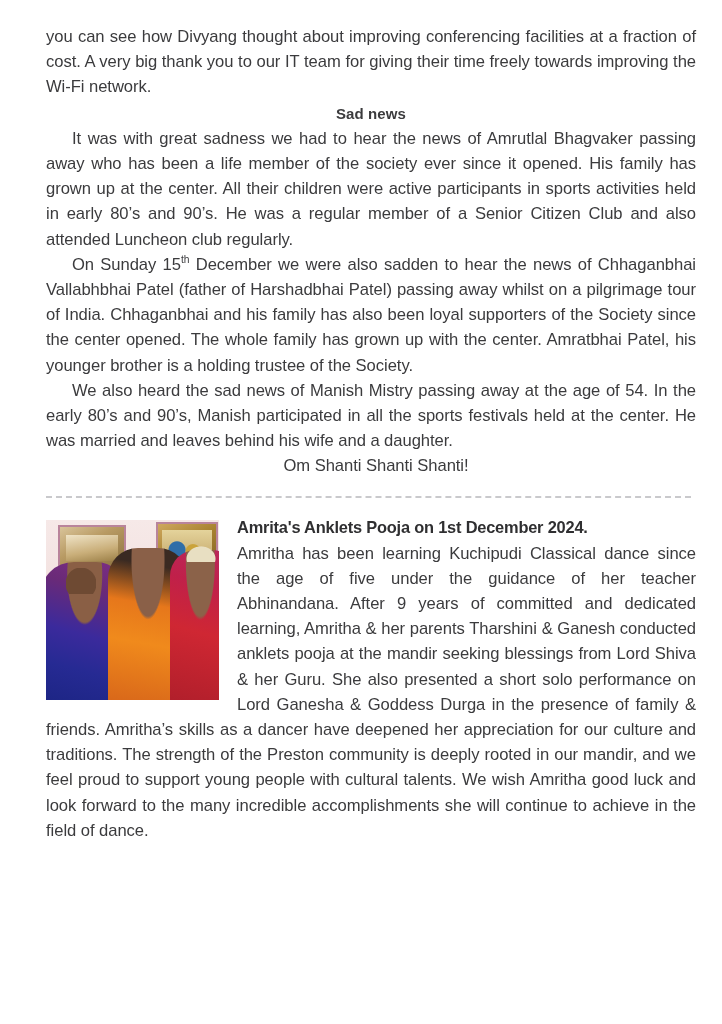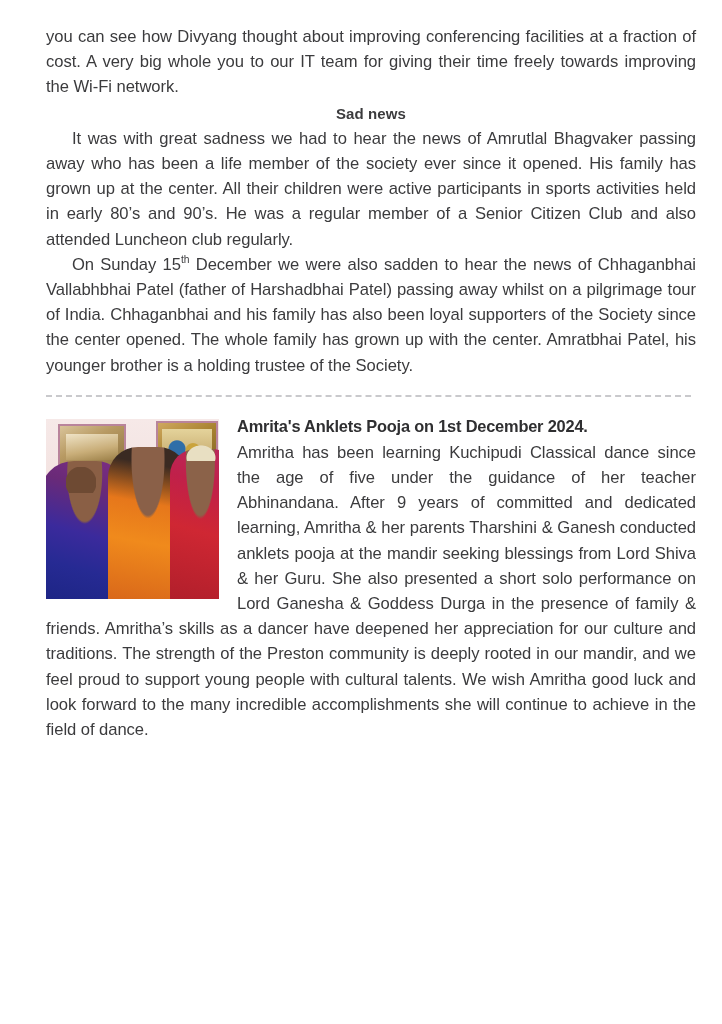--- a/index.html
+++ b/index.html
@@ -169,30 +169,32 @@
     margin-bottom: 1px;
   }
   .clearfix::after { content:""; display:block; clear:both; }
 </style>
 </head>
 <body>
 
 <div class="page">
   <div class="content">
 
-    <p class="body-par">you can see how Divyang thought about improving conferencing facilities at a fraction of cost. A very big whole you to our IT team for giving their time freely towards improving the Wi-Fi network.</p>
+    <p class="body-par">you can see how Divyang thought about improving conferencing facilities at a fraction of cost. A very big thank you to our IT team for giving their time freely towards improving the Wi-Fi network.</p>
 
     <div class="heading heading-sad">Sad news</div>
 
     <p class="body-par indent">It was with great sadness we had to hear the news of Amrutlal Bhagvaker passing away who has been a life member of the society ever since it opened. His family has grown up at the center. All their children were active participants in sports activities held in early 80’s and 90’s. He was a regular member of a Senior Citizen Club and also attended Luncheon club regularly.</p>
 
     <p class="body-par indent"><span>On Sunday 15</span><sup>th</sup><span> December we were also sadden to hear the news of Chhaganbhai Vallabhbhai Patel (father of Harshadbhai Patel) passing away whilst on a pilgrimage tour of India. Chhaganbhai and his family has also been loyal supporters of the Society since the center opened. The whole family has grown up with the center. Amratbhai Patel, his younger brother is a holding trustee of the Society.</span></p>
 
-
-
+    <p class="body-par indent">We also heard the sad news of Manish Mistry passing away at the age of 54. In the early 80’s and 90’s, Manish participated in all the sports festivals held at the center. He was married and leaves behind his wife and a daughter.</p>
+
+
+    <div class="center-line">Om Shanti Shanti Shanti!</div>
 
     <div class="divider-wrap">
       <div class="divider"></div>
     </div>
 
     <div class="article clearfix">
       <div class="photo">
         <div class="wall"></div>
         <div class="frame frame-l"></div>
         <div class="frame frame-r"></div>

